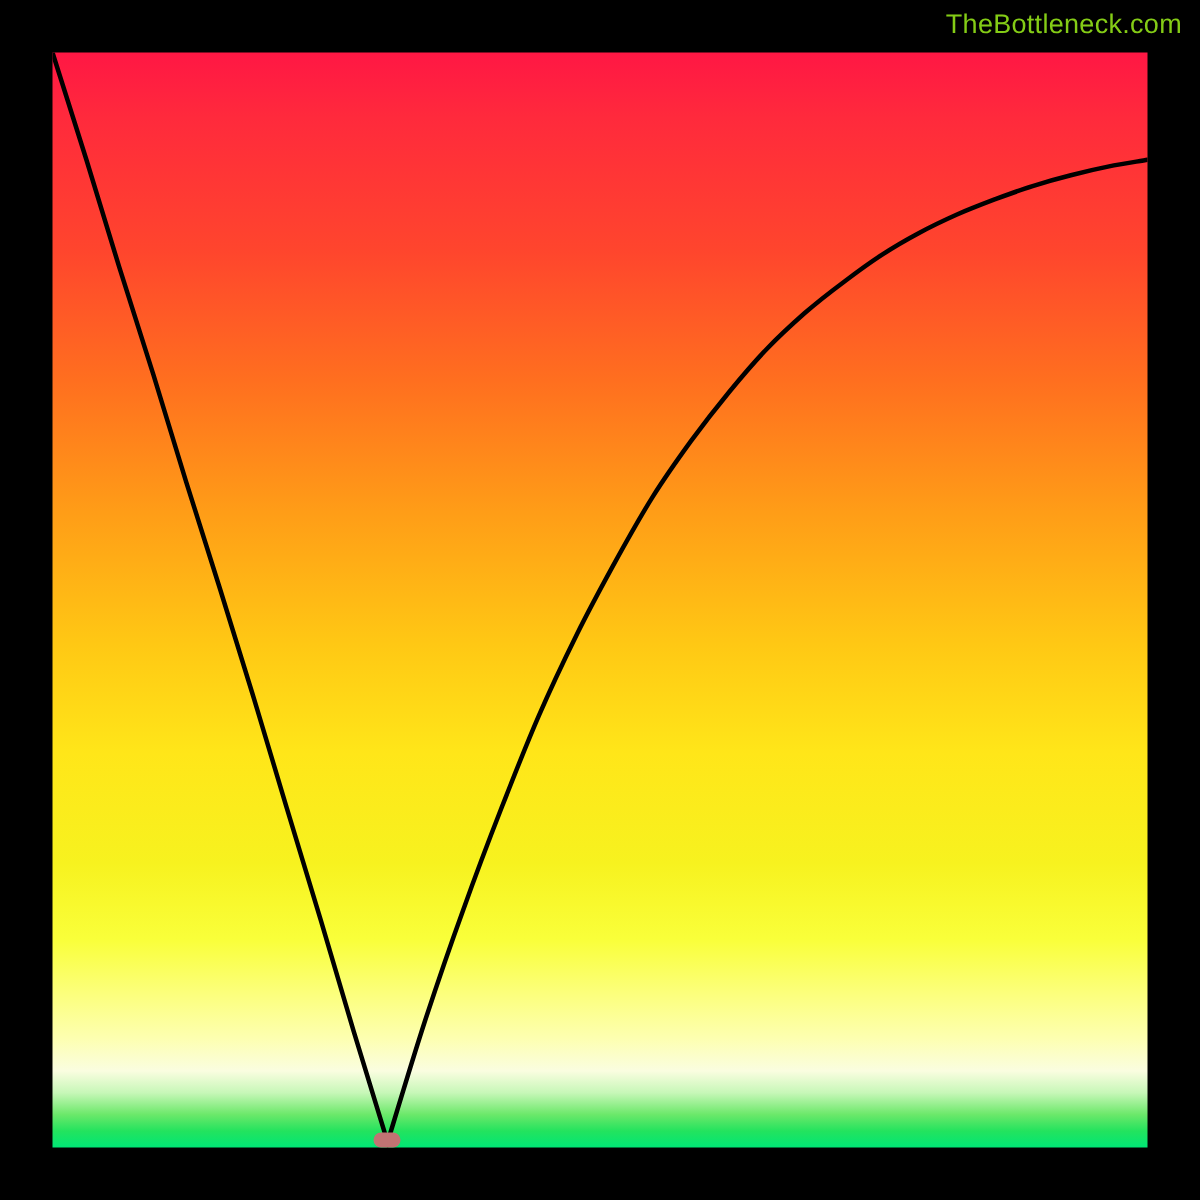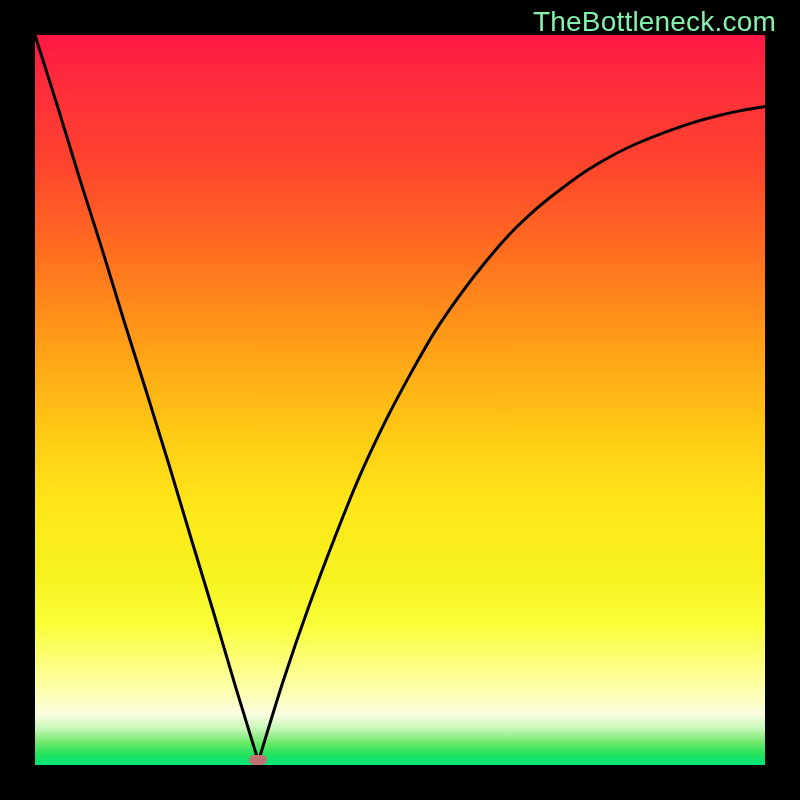--- a/index.html
+++ b/index.html
@@ -40,23 +40,23 @@
       #fafde0 93%,
       #c7f7b8 95%,
       #6be86a 97%,
       #23e35e 98.5%,
       #00e676 100%
     );
   }
   .watermark {
     position: absolute;
     top: 6px;
-    right: 24px;
-    color: #86efac;
-    font-size: 28px;
+    right: 12px;
+    color: #84cc16;
+    font-size: 18px;
     font-weight: 500;
     letter-spacing: 0.2px;
   }
   svg.curve {
     position: absolute;
     top: 0;
     left: 0;
   }
   .marker {
     position: absolute;

